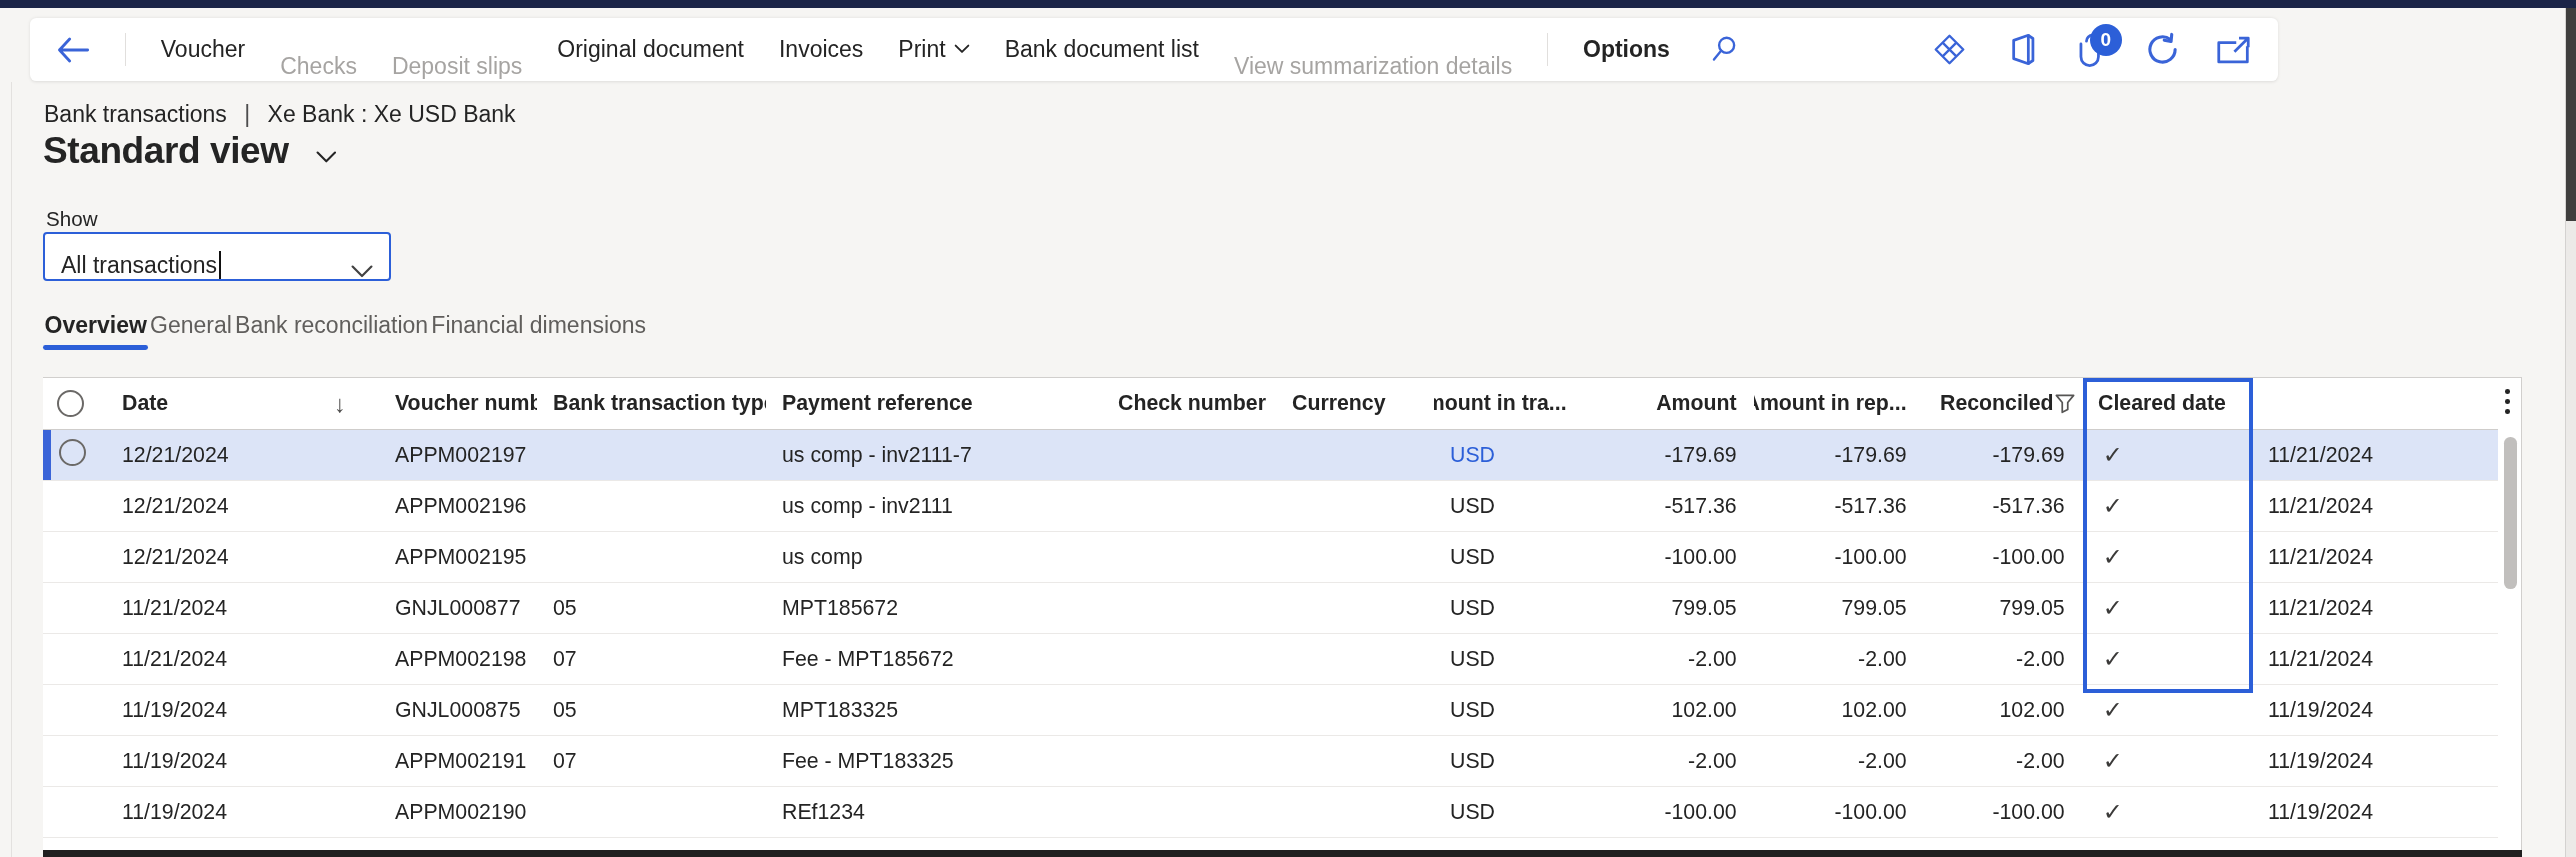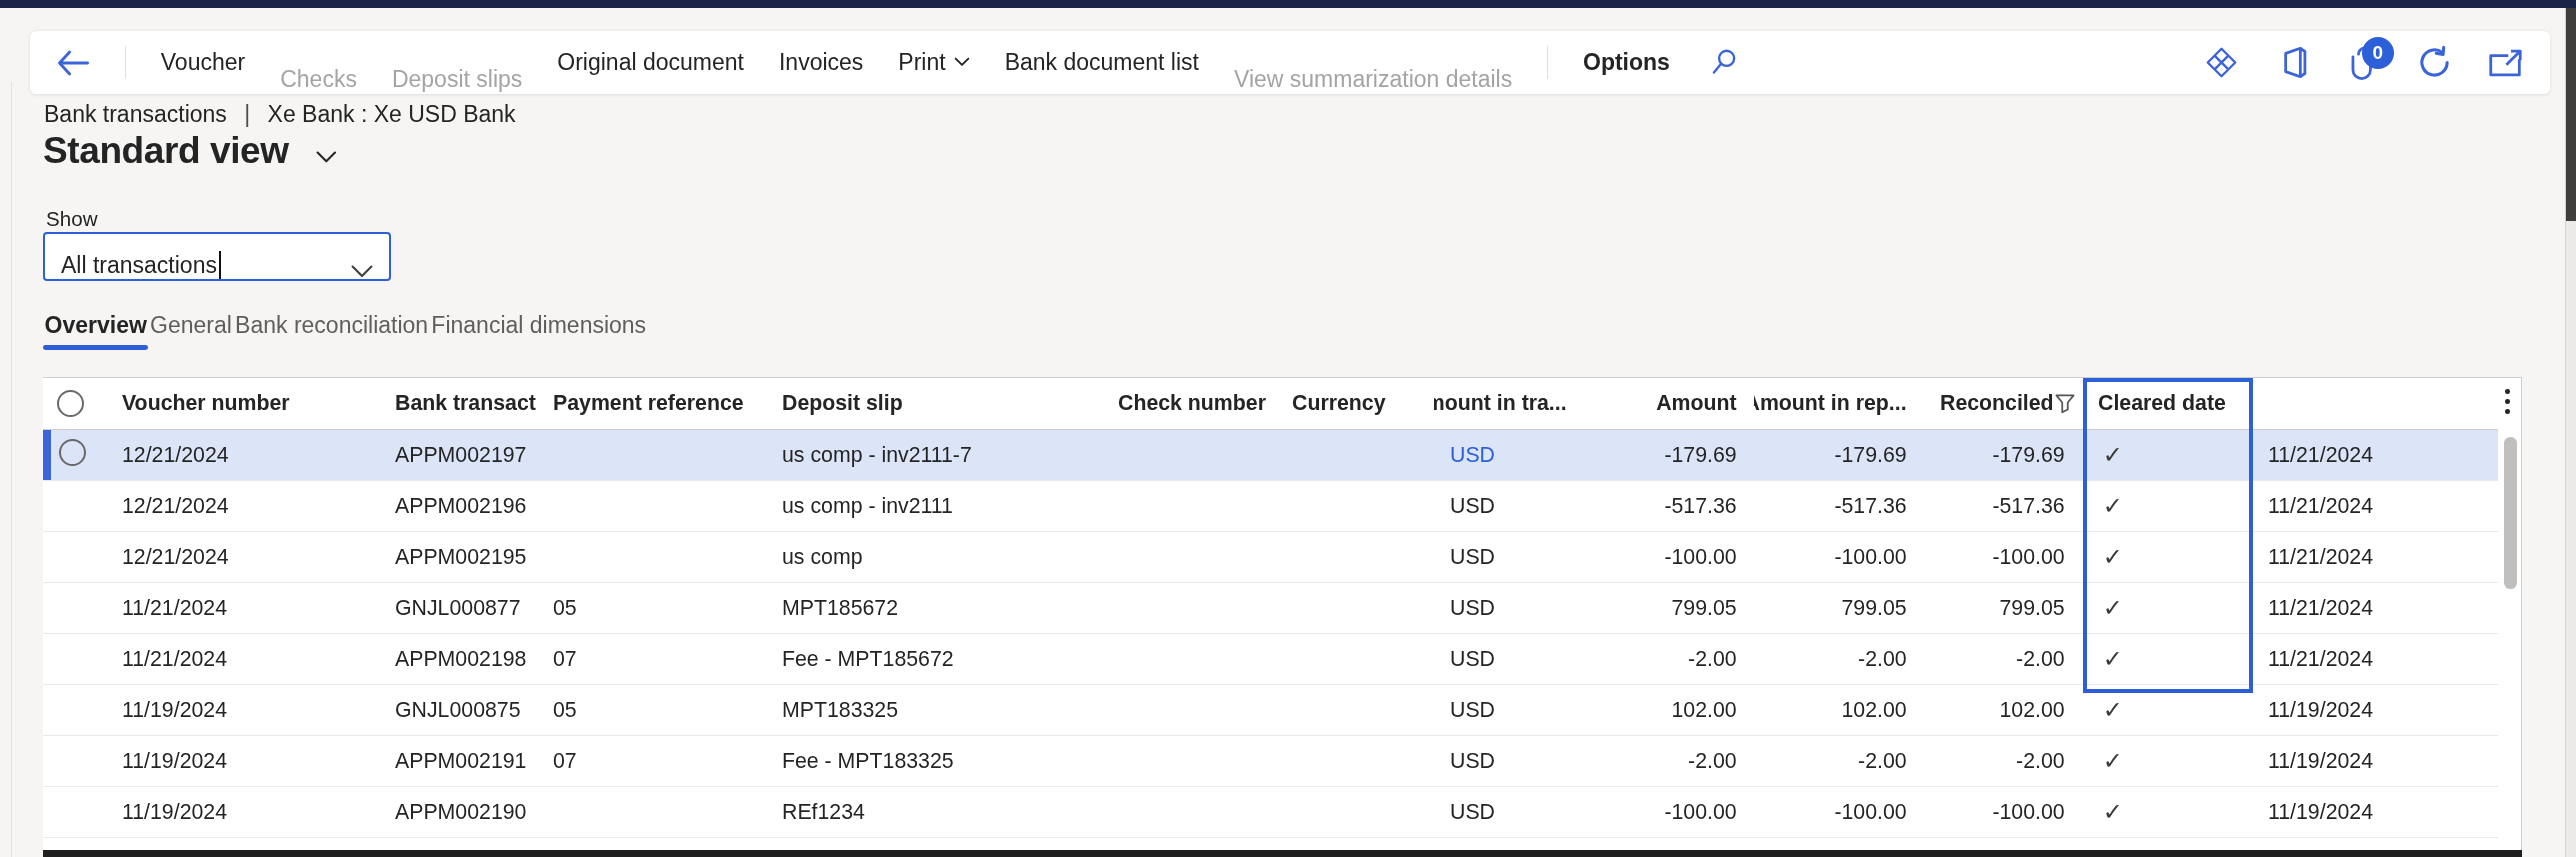--- a/index.html
+++ b/index.html
@@ -8,21 +8,21 @@
     --accent-blue:#2c5fd8; --selected-row-bg:#dce4f7; --grid-border:#d1cfcd;
     --row-divider:#ebe9e7; --scrollbar-thumb:#c1bfbd; --dark-scrollbar:#202020;
   }
   *{box-sizing:border-box;margin:0;padding:0;}
   html,body{width:2576px;height:857px;overflow:hidden;}
   body{position:relative;background:var(--page-bg);font-family:"Liberation Sans",sans-serif;color:var(--text-primary);}
   .topbar{position:absolute;left:0;top:0;width:2576px;height:8px;background:var(--topbar-navy);z-index:30;}
   .nav-edge{position:absolute;left:11px;top:82px;width:0.8px;height:775px;background:#e3e1df;}
 
   
-  .cmdbar{position:absolute;left:30px;top:31px;width:2520px;height:63px;background:var(--surface);
+  .cmdbar{position:absolute;left:30px;top:18px;width:2248px;height:63px;background:var(--surface);
           border-radius:6.3px;box-shadow:0 0.8px 3.2px rgba(0,0,0,.10);display:flex;align-items:center;padding:0 24px;z-index:5;}
   .cmd-left{display:flex;align-items:center;gap:35px;font-size:23px;}
   .back-btn{display:flex;align-items:center;cursor:pointer;}
   .vdiv{width:0.8px;height:33px;background:#e1dfdd;}
   .cmd-item{white-space:nowrap;color:var(--text-primary);display:flex;align-items:center;gap:8px;cursor:pointer;}
   .cmd-item.disabled{color:var(--text-disabled);cursor:default;margin-top:34px;}
   .cmd-item.bold{font-weight:700;}
   .search-btn{display:flex;align-items:center;margin-left:4.7px;cursor:pointer;}
   .cmd-right{position:absolute;right:27px;top:0;height:100%;display:flex;align-items:center;gap:36px;}
   .icon-btn{position:relative;display:flex;align-items:center;justify-content:center;width:35px;height:35px;cursor:pointer;}
@@ -195,30 +195,31 @@
     <span class="tab">Bank reconciliation</span>
     <span class="tab">Financial dimensions</span>
   </div>
 
 <div class="grid">
   <div class="grid-header" id="grid-header" style="grid-template-columns: 63px 273px 158px 229px 336px 174px 158px 150px 170px 170px 158px 170px 245px;">
       <div class="header-cell" style="padding-left: 0px;">
         <span class="radio" style="margin-left: 14.2px;"></span>
       </div>
       <div class="header-cell">
+        <span>Date</span>
+        <span class="sort-arrow">↓</span>
+      </div>
+      <div class="header-cell">
         <span>Voucher number</span>
       </div>
       <div class="header-cell">
         <span>Bank transaction type</span>
       </div>
       <div class="header-cell">
         <span>Payment reference</span>
-      </div>
-      <div class="header-cell">
-        <span>Deposit slip</span>
       </div>
       <div class="header-cell">
         <span>Check number</span>
       </div>
       <div class="header-cell">
         <span>Currency</span>
       </div>
       <div class="header-cell right">
         <span>Amount in tra...</span>
       </div>

